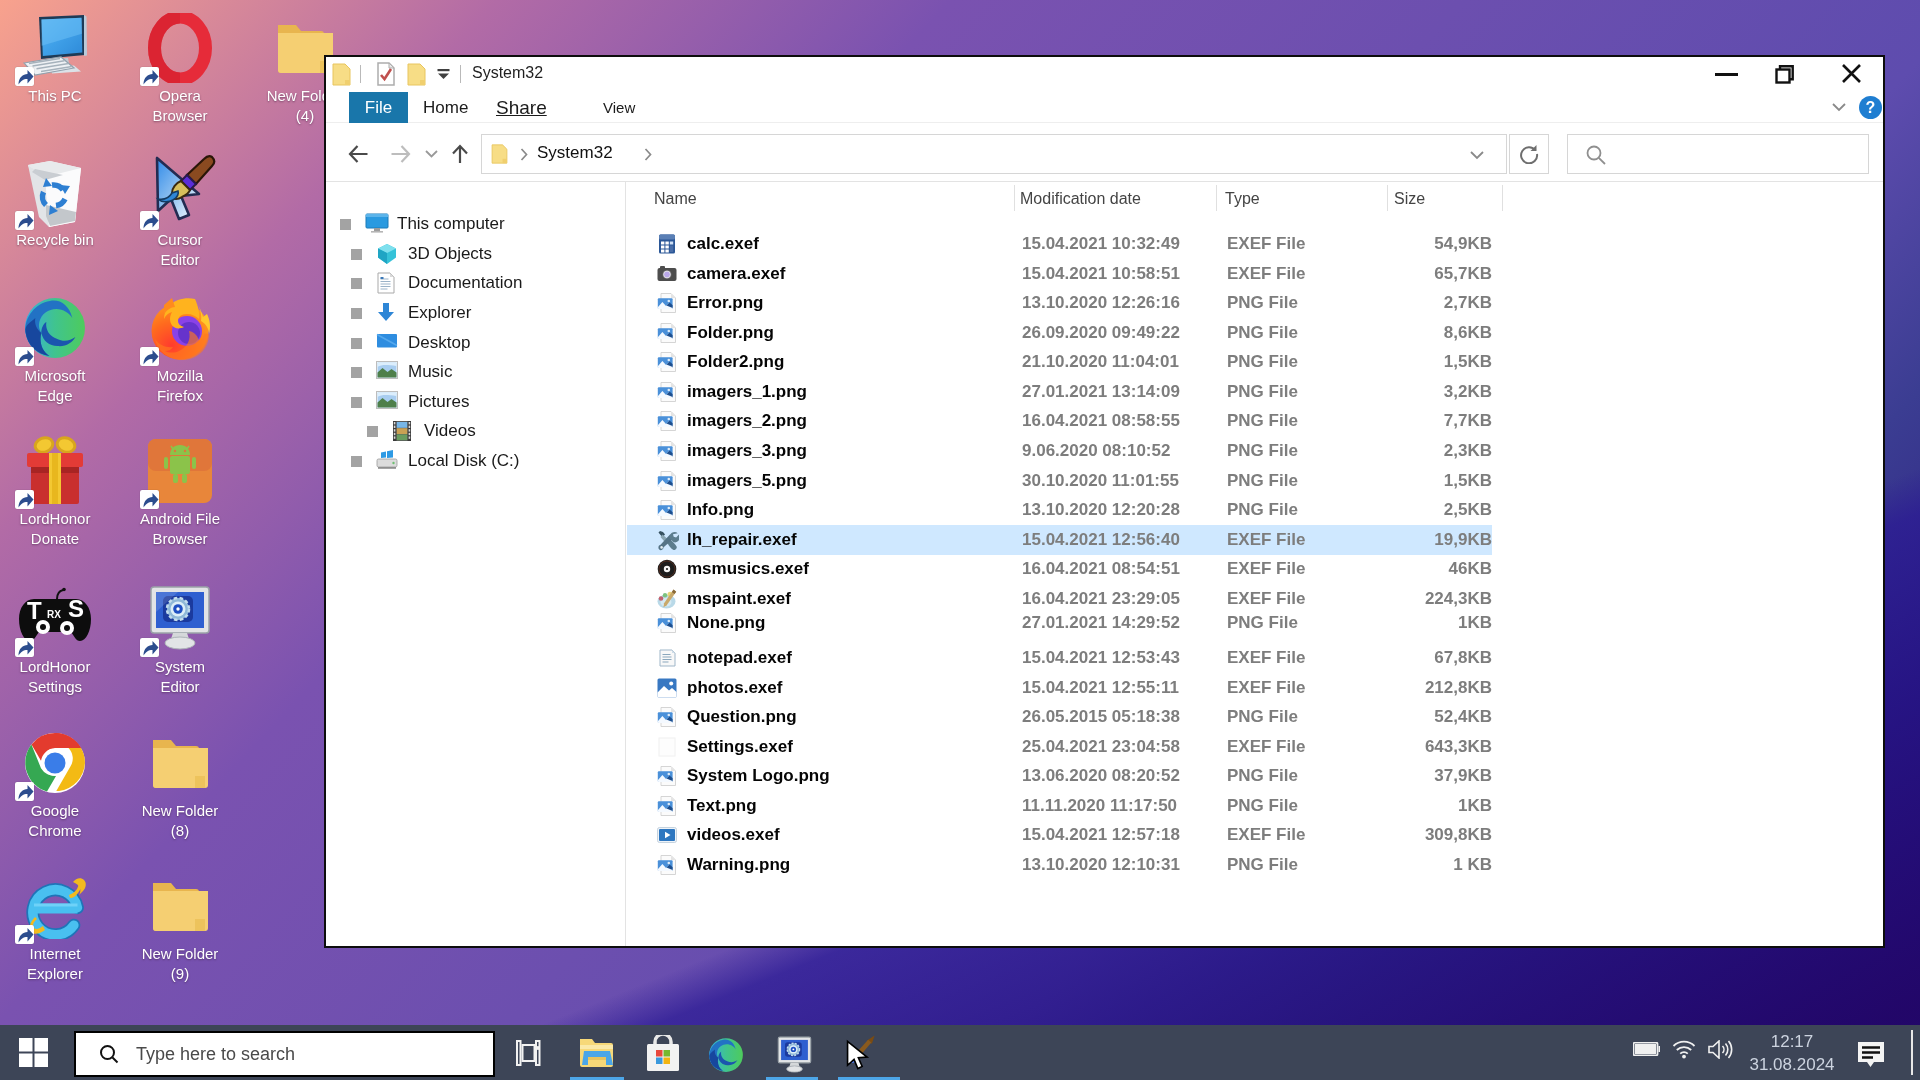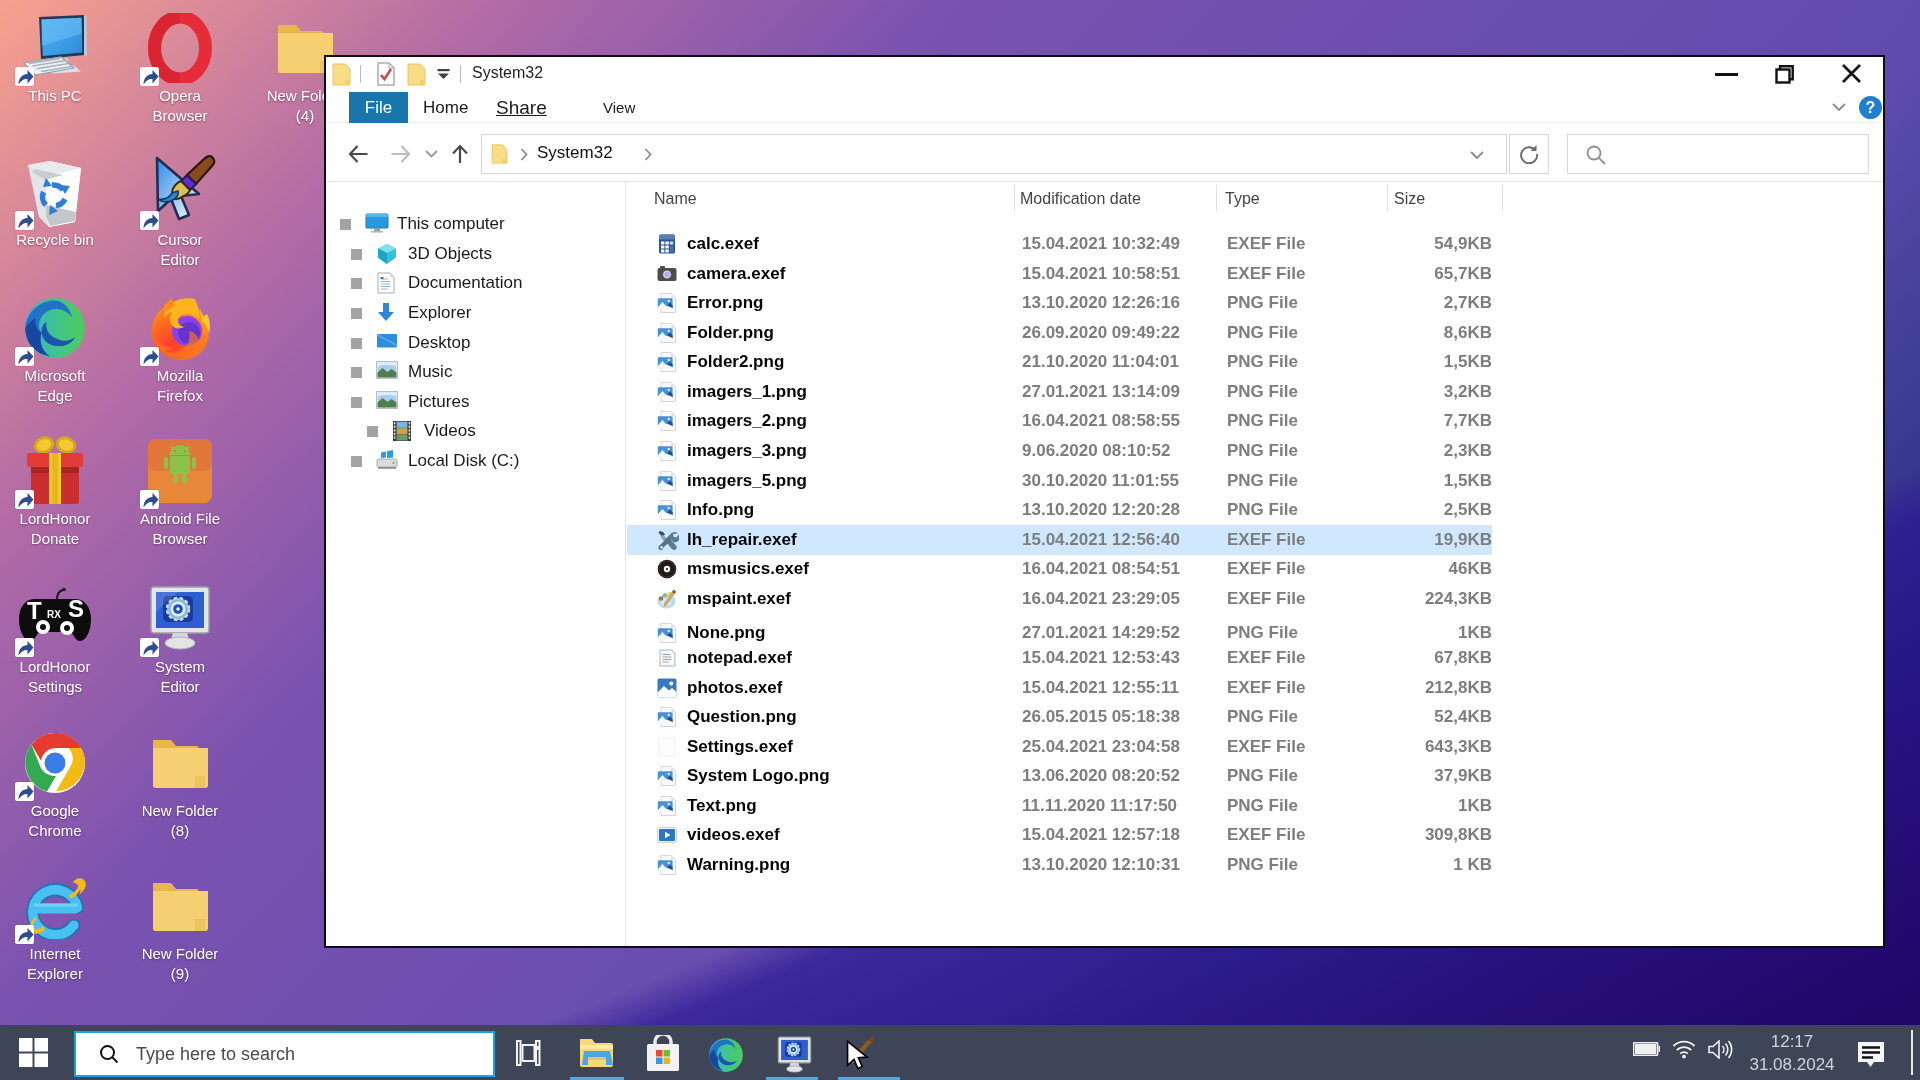--- a/index.html
+++ b/index.html
@@ -12,21 +12,21 @@
 }
 
 .cell { position:absolute; width:110px; text-align:center; }
 .cell .ic { position:relative; width:68px; height:68px; margin:0 auto; }
 .cell .ic svg.main { position:absolute; left:50%; top:50%; transform:translate(-50%,-50%); }
 .lbl { margin-top:4px; color:#fff; font-size:15px; line-height:19.5px; text-shadow:0 1px 2px rgba(60,30,60,0.55); }
 .sc { position:absolute; left:-6px; bottom:-4px; width:19px; height:19px; background:#fff; border-radius:2px; box-shadow:0 0 1px rgba(0,0,0,0.4); }
 .sc svg { position:absolute; left:2px; top:2px; }
 
 #taskbar { position:absolute; left:0; top:1025px; width:1920px; height:55px; background:#3d4557; }
-#tb-search { position:absolute; left:74px; top:6px; width:421px; height:46px; background:#fff; border:2px solid #0ea5e9; display:flex; align-items:center;text-align:center; }
+#tb-search { position:absolute; left:74px; top:6px; width:421px; height:46px; background:#fff; border:2px solid #000000; display:flex; align-items:center;text-align:center; }
 #tb-search .mag { margin-left:22px; }
 #tb-search .stext { margin-left:16px; color:#4a4a4a; font-size:18px; }
 .tbind { position:absolute; top:52px; height:3px; background:#4da6e8; }
 #clock { position:absolute; right:78px; top:5px; width:100px; text-align:center; color:#ccd3df; font-size:17px; line-height:23px; }
 
 #win { position:absolute; left:324px; top:55px; width:1561px; height:893px; background:#fff; border:2px solid #0d0d0d; }
 #titlebar { position:absolute; left:0; top:0; width:100%; height:35px; background:#fff; }
 #tabs { position:absolute; left:0; top:35px; width:100%; height:31px; background:#fff; border-bottom:1px solid #eeeeee; }
 .tab { position:absolute; top:0; height:31px; line-height:31px; color:#1b1b1b; }
 #filetab { position:absolute; left:23px; top:0; width:59px; height:31px; background:#1976aa; color:#fff; font-size:17px; text-align:center; line-height:31px; }
@@ -726,21 +726,21 @@
               <circle cx="8" cy="6.3" r="2.2" fill="#7cc280"></circle>
               <circle cx="13" cy="5.2" r="2.5" fill="#e8d478"></circle>
               <path d="M16.5 0.5l2.7 2.2-9.5 13.5-3.2 2 0.6-4z" fill="#c9a96b"></path>
               <path d="M16.5 0.5l2.7 2.2-1.7 2.4-2.7-2.2z" fill="#8a6a3a"></path>
             </svg></span>
           <span class="fname">mspaint.exef</span>
           <span class="fdate">16.04.2021 23:29:05</span>
           <span class="ftype">EXEF File</span>
           <span class="fsize">224,3KB</span>
         </div>
-<div class="frow" style="top:436px">
+<div class="frow" style="top:426px">
           <span class="ficon"><svg width="20" height="20" viewBox="0 0 20 20">
               <path d="M4 0.5h10l4.5 4.5v14.5H4z" fill="#fbfbfb" stroke="#d0d0d0" stroke-width="0.9"></path>
               <path d="M14 0.5l4.5 4.5H14z" fill="#e4e4e4"></path>
               <rect x="0.8" y="5.2" width="14.8" height="10.8" rx="1" fill="#4a90d9"></rect>
               <path d="M0.8 14.2l4.6-5.2 3.6 4 2.6-2.6 4 3.6v1a1 1 0 0 1-1 1H1.8a1 1 0 0 1-1-1z" fill="#f4f9ff"></path>
               <path d="M9.5 12.6l3.1-3.2 3 2.8v2.8z" fill="#1d4f8f"></path>
               <circle cx="11.8" cy="8" r="1.3" fill="#dceaf8"></circle>
             </svg></span>
           <span class="fname">None.png</span>
           <span class="fdate">27.01.2021 14:29:52</span>

